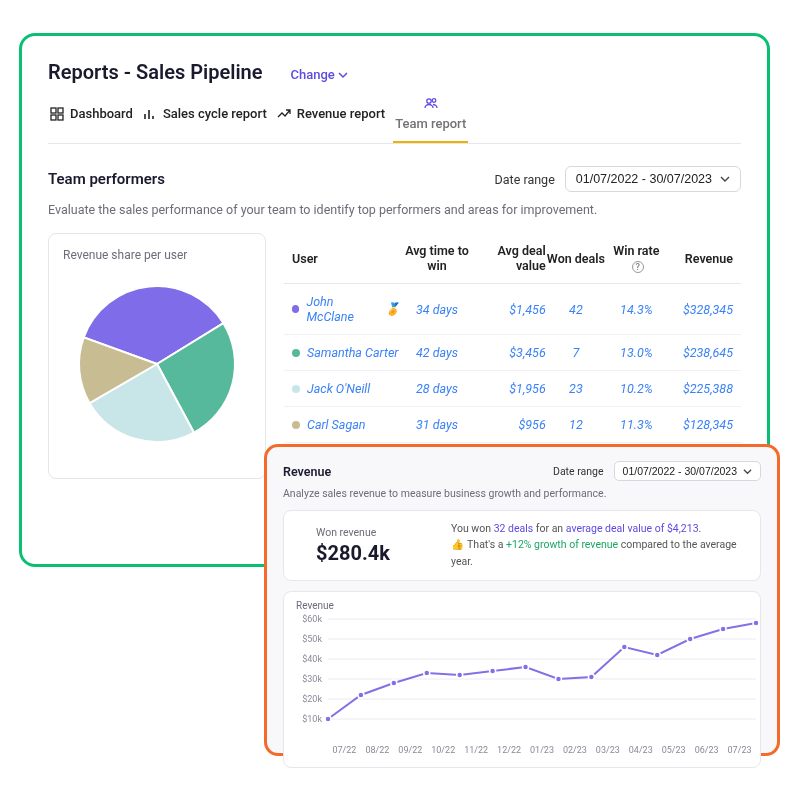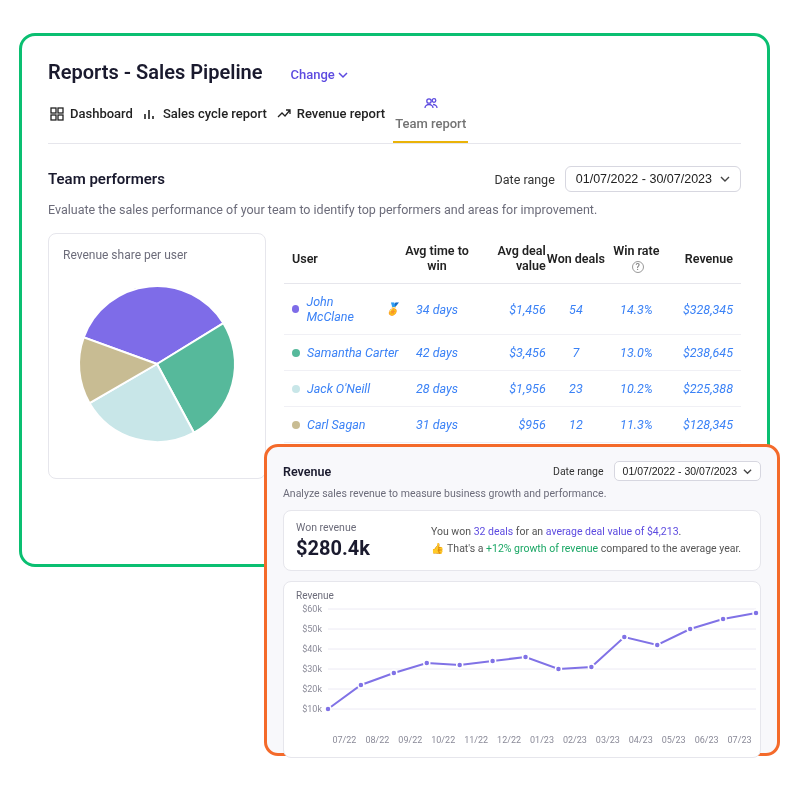--- a/index.html
+++ b/index.html
@@ -61,21 +61,21 @@
   .rev-header { display:flex; justify-content:space-between; align-items:center; }
   .rev-title { font-size: 12.5px; font-weight: 600; color: #1a1a2e; }
   .rev-date-label { font-size: 10.5px; color:#333; }
   .rev-date-btn {
     font-size: 10.5px; color:#222; background:#fff; border:1px solid #d7d7e0; border-radius:5px;
     padding: 3px 8px; display:inline-flex; align-items:center; gap:6px; cursor:pointer;
   }
   .rev-desc { font-size: 10.5px; color:#6c6c7a; margin-top: 6px; }
 
   .kpi-card { background:#fff; border:1px solid #e6e6ec; border-radius:8px; margin-top:10px; padding:10px 12px; display:flex; gap:20px; align-items:center; }
-  .kpi-left { min-width: 115px; }
+  .kpi-left { min-width: 115px; margin-left: 20px; }
   .kpi-label { font-size: 10.5px; color:#6c6c7a; }
   .kpi-value { font-size: 20px; font-weight: 700; color:#1a1a2e; margin-top:2px; }
   .kpi-right { font-size: 10.5px; color:#555; line-height:1.55; }
   .accent { color:#5d4be0; }
   .growth { color:#1aa765; }
   .thumb { color:#1aa765; margin-right:3px; }
 
   .chart-card { background:#fff; border:1px solid #e6e6ec; border-radius:8px; margin-top:10px; padding:8px 4px 4px 4px; }
   .chart-title { font-size:10px; color:#6c6c7a; padding-left:8px; }
 </style>
@@ -167,21 +167,21 @@
       </div>
       <div id="table-body">
           <div class="table-row">
             <div class="user-cell">
               <span class="dot" style="background:#7e6ce8"></span>
               <span>John McClane</span>
               <span class="medal">🏅</span>
             </div>
             <div class="td-center">34 days</div>
             <div class="td-right">$1,456</div>
-            <div class="td-center">54</div>
+            <div class="td-center">42</div>
             <div class="td-center">14.3%</div>
             <div class="td-right">$328,345</div>
           </div>
           <div class="table-row">
             <div class="user-cell">
               <span class="dot" style="background:#56b99b"></span>
               <span>Samantha Carter</span>
             </div>
             <div class="td-center">42 days</div>
             <div class="td-right">$3,456</div>

